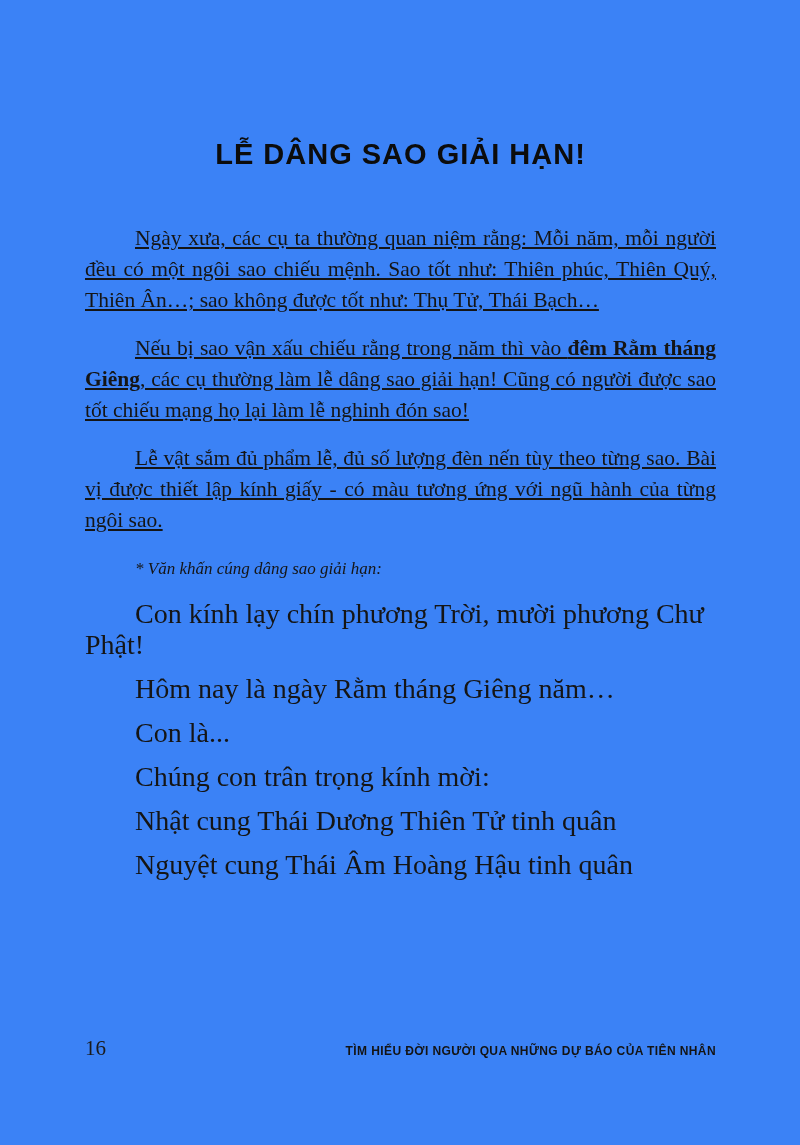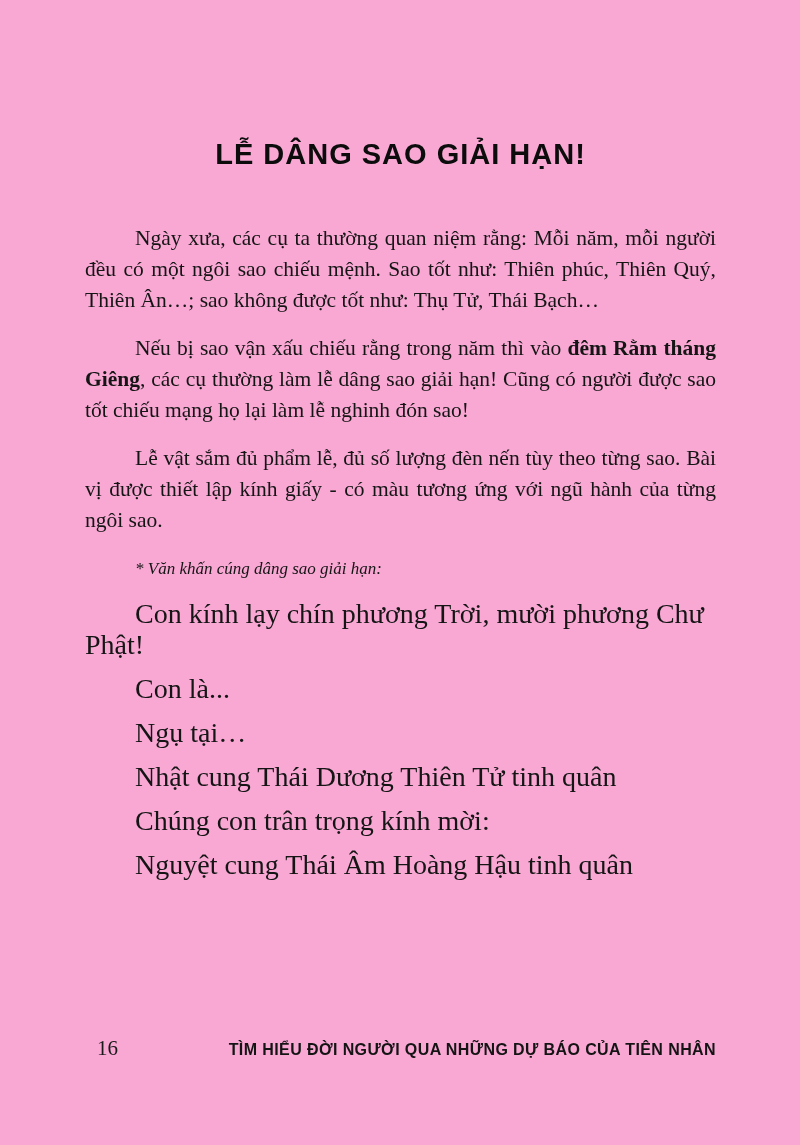--- a/index.html
+++ b/index.html
@@ -5,21 +5,21 @@
   html, body {
     margin: 0;
     padding: 0;
     background: #ffffff;
   }
   .page {
     position: relative;
     width: 800px;
     height: 1145px;
     margin: 0 auto;
-    background: #f9a8d4;
+    background: #3b82f6;
     overflow: hidden;
     font-family: "Liberation Serif", serif;
     color: #151515;
   }
   .content {
     position: absolute;
     top: 138px;
     left: 85px;
     right: 84px;
   }
@@ -31,20 +31,21 @@
     text-align: center;
     color: #0c0c0c;
     margin: 0 0 52px 0;
   }
   .para {
     font-size: 21.5px;
     line-height: 31px;
     text-align: justify;
     text-indent: 50px;
     margin: 0 0 17px 0;
+    text-decoration: underline;
   }
   .para b {
     font-weight: 700;
   }
   .note {
     font-size: 17px;
     line-height: 31px;
     font-style: italic;
     text-indent: 50px;
     margin: 8px 0 14px 0;
@@ -56,31 +57,30 @@
     margin: 0 0 13px 0;
   }
   .footer {
     position: absolute;
     left: 85px;
     right: 84px;
     top: 1036px;
     display: flex;
     justify-content: space-between;
     align-items: baseline;
-    margin-left: 12px;
   }
   .footer .page-num {
     font-family: "Liberation Serif", serif;
     font-size: 21px;
     color: #1a1a1a;
   }
   .footer .running-title {
     font-family: "Liberation Sans", sans-serif;
     font-weight: 700;
-    font-size: 16px;
+    font-size: 12px;
     letter-spacing: 0.4px;
     color: #141414;
   }
 </style>
 </head>
 <body>
 
 <div class="page">
   <div class="content">
 
@@ -89,24 +89,24 @@
     <p class="para">Ngày xưa, các cụ ta thường quan niệm rằng: Mỗi năm, mỗi người đều có một ngôi sao chiếu mệnh. Sao tốt như: Thiên phúc, Thiên Quý, Thiên Ân…; sao không được tốt như: Thụ Tử, Thái Bạch…</p>
 
     <p class="para"><span>Nếu bị sao vận xấu chiếu rằng trong năm thì vào </span><b>đêm Rằm tháng Giêng</b><span>, các cụ thường làm lễ dâng sao giải hạn! Cũng có người được sao tốt chiếu mạng họ lại làm lễ nghinh đón sao!</span></p>
 
     <p class="para">Lễ vật sắm đủ phẩm lễ, đủ số lượng đèn nến tùy theo từng sao. Bài vị được thiết lập kính giấy - có màu tương ứng với ngũ hành của từng ngôi sao.</p>
 
     <p class="note">* Văn khấn cúng dâng sao giải hạn:</p>
 
     <div class="invocation">
       <p>Con kính lạy chín phương Trời, mười phương Chư Phật!</p>
+      <p>Hôm nay là ngày Rằm tháng Giêng năm…</p>
       <p>Con là...</p>
-      <p>Ngụ tại…</p>
+      <p>Chúng con trân trọng kính mời:</p>
       <p>Nhật cung Thái Dương Thiên Tử tinh quân</p>
-      <p>Chúng con trân trọng kính mời:</p>
       <p>Nguyệt cung Thái Âm Hoàng Hậu tinh quân</p>
     </div>
 
   </div>
 
   <div class="footer">
     <span class="page-num">16</span>
     <span class="running-title">TÌM HIỂU ĐỜI NGƯỜI QUA NHỮNG DỰ BÁO CỦA TIÊN NHÂN</span>
   </div>
 </div>

